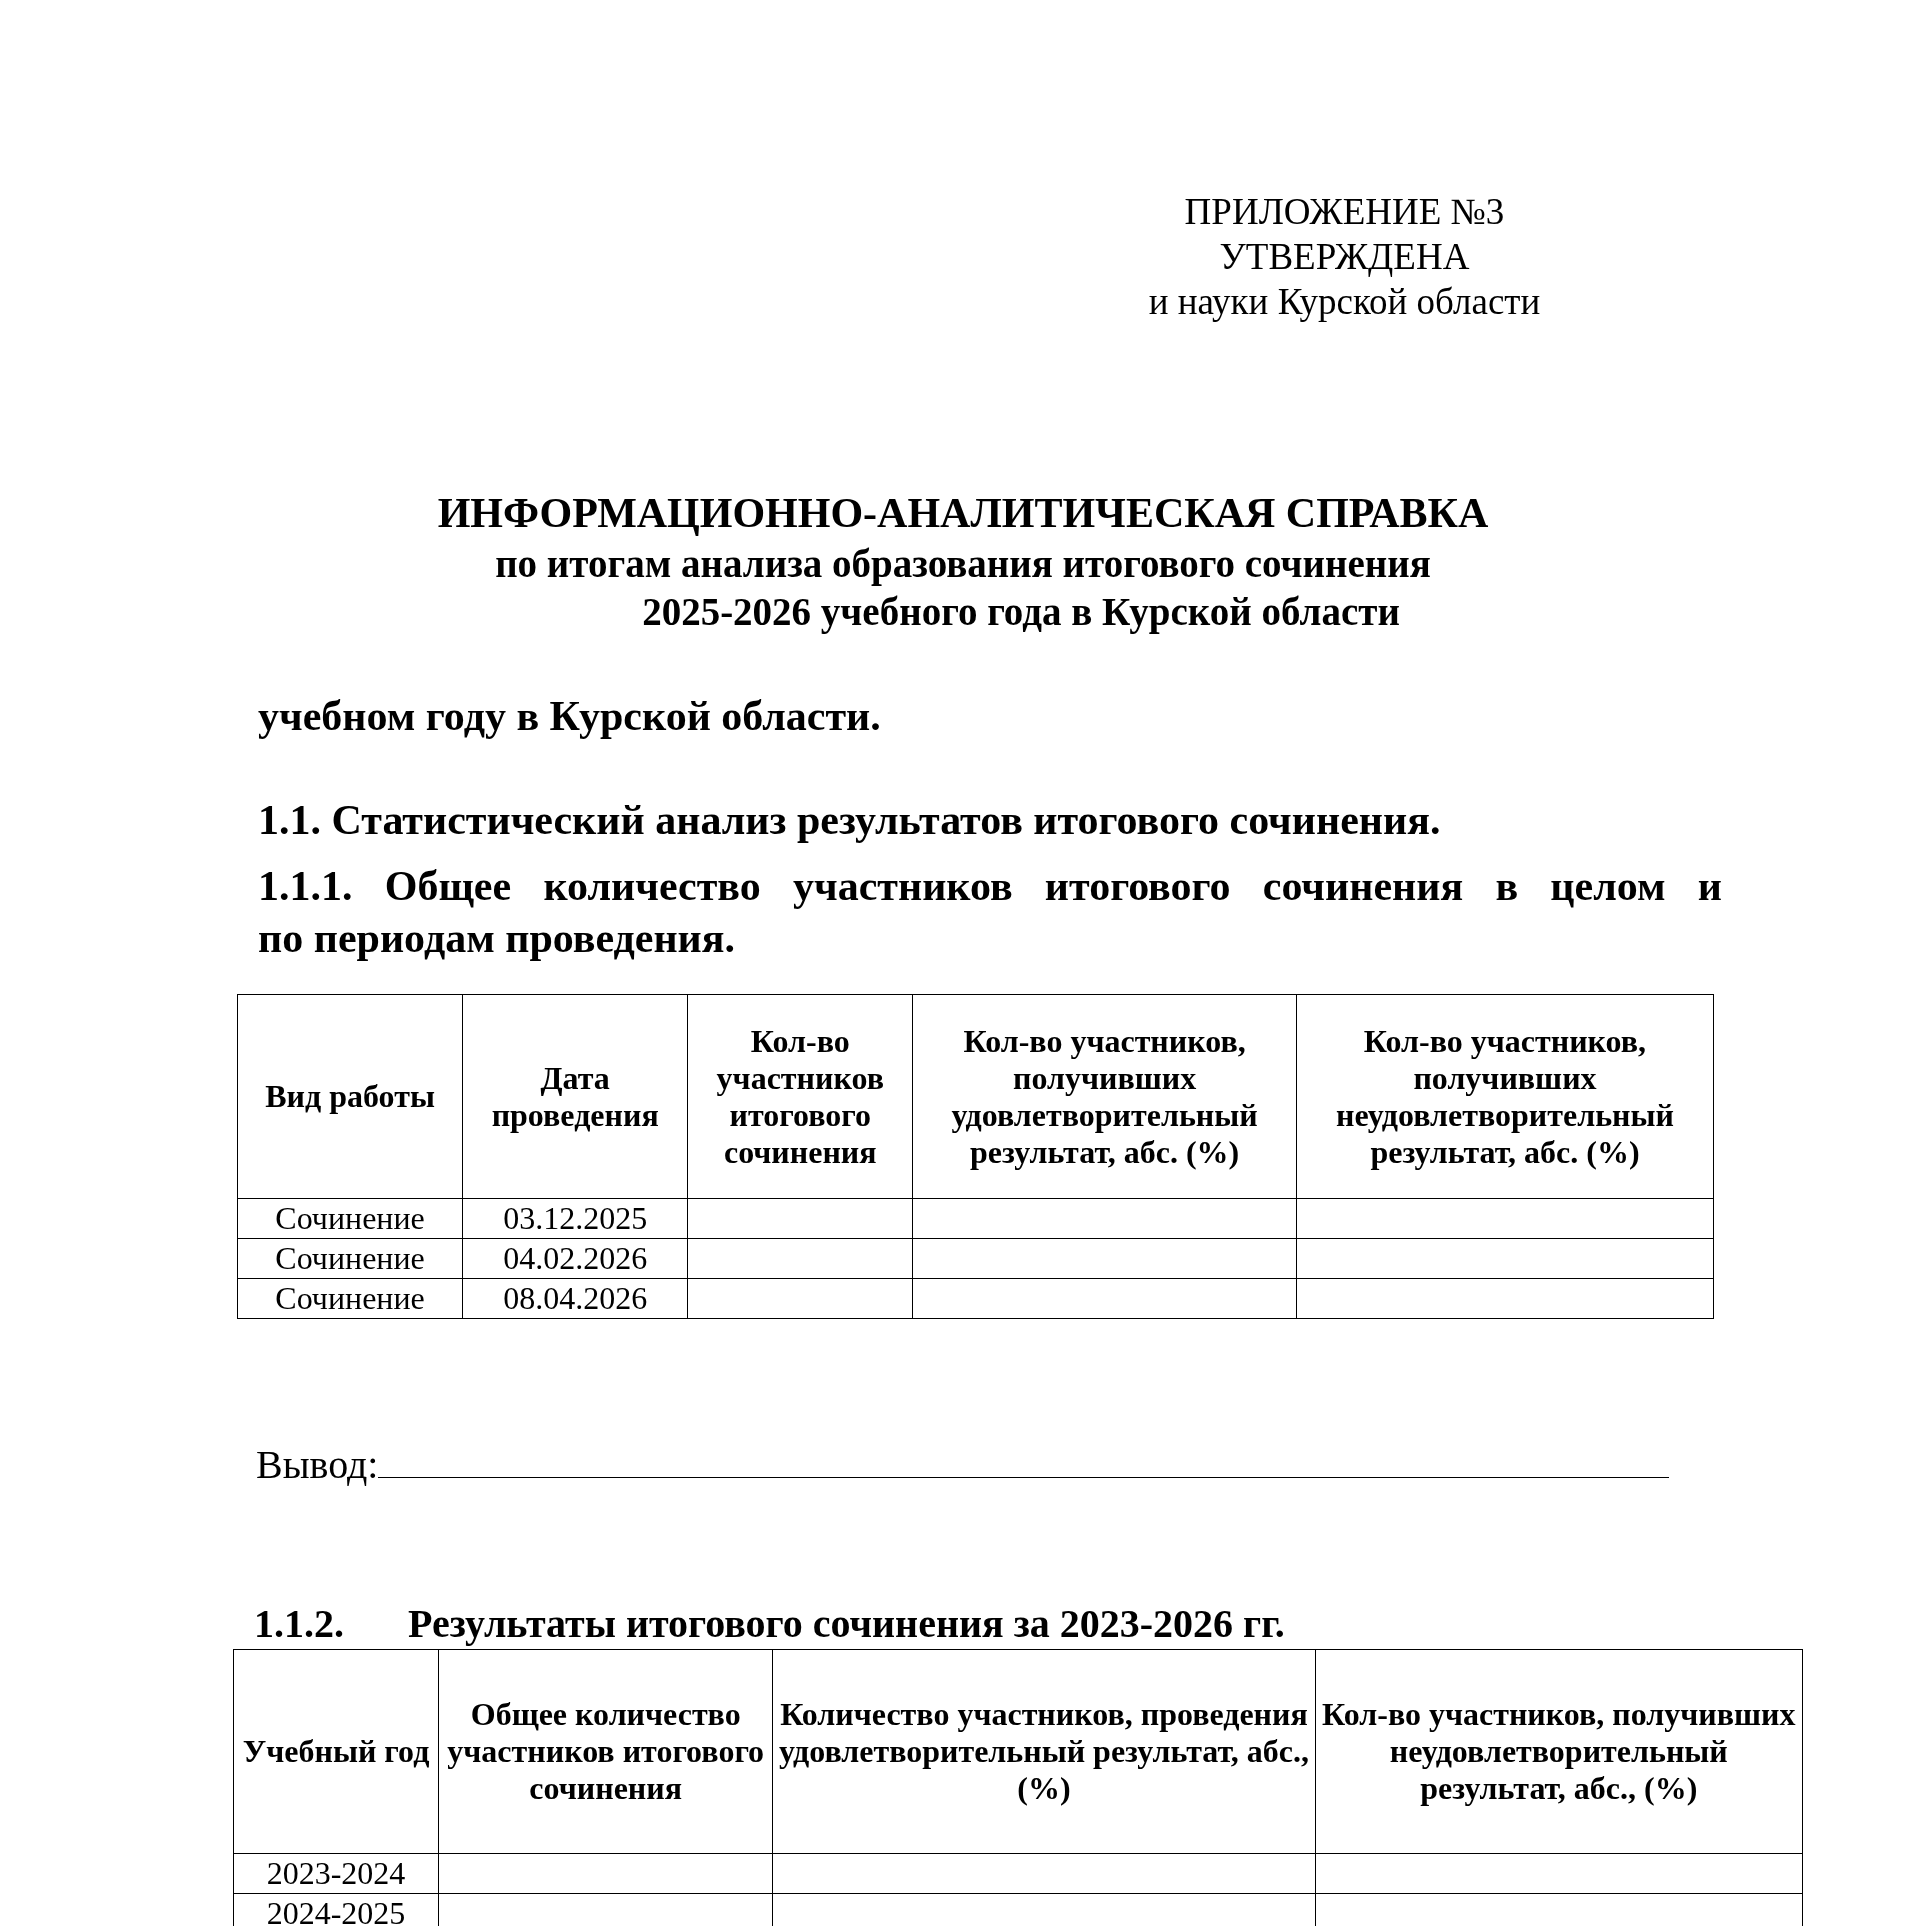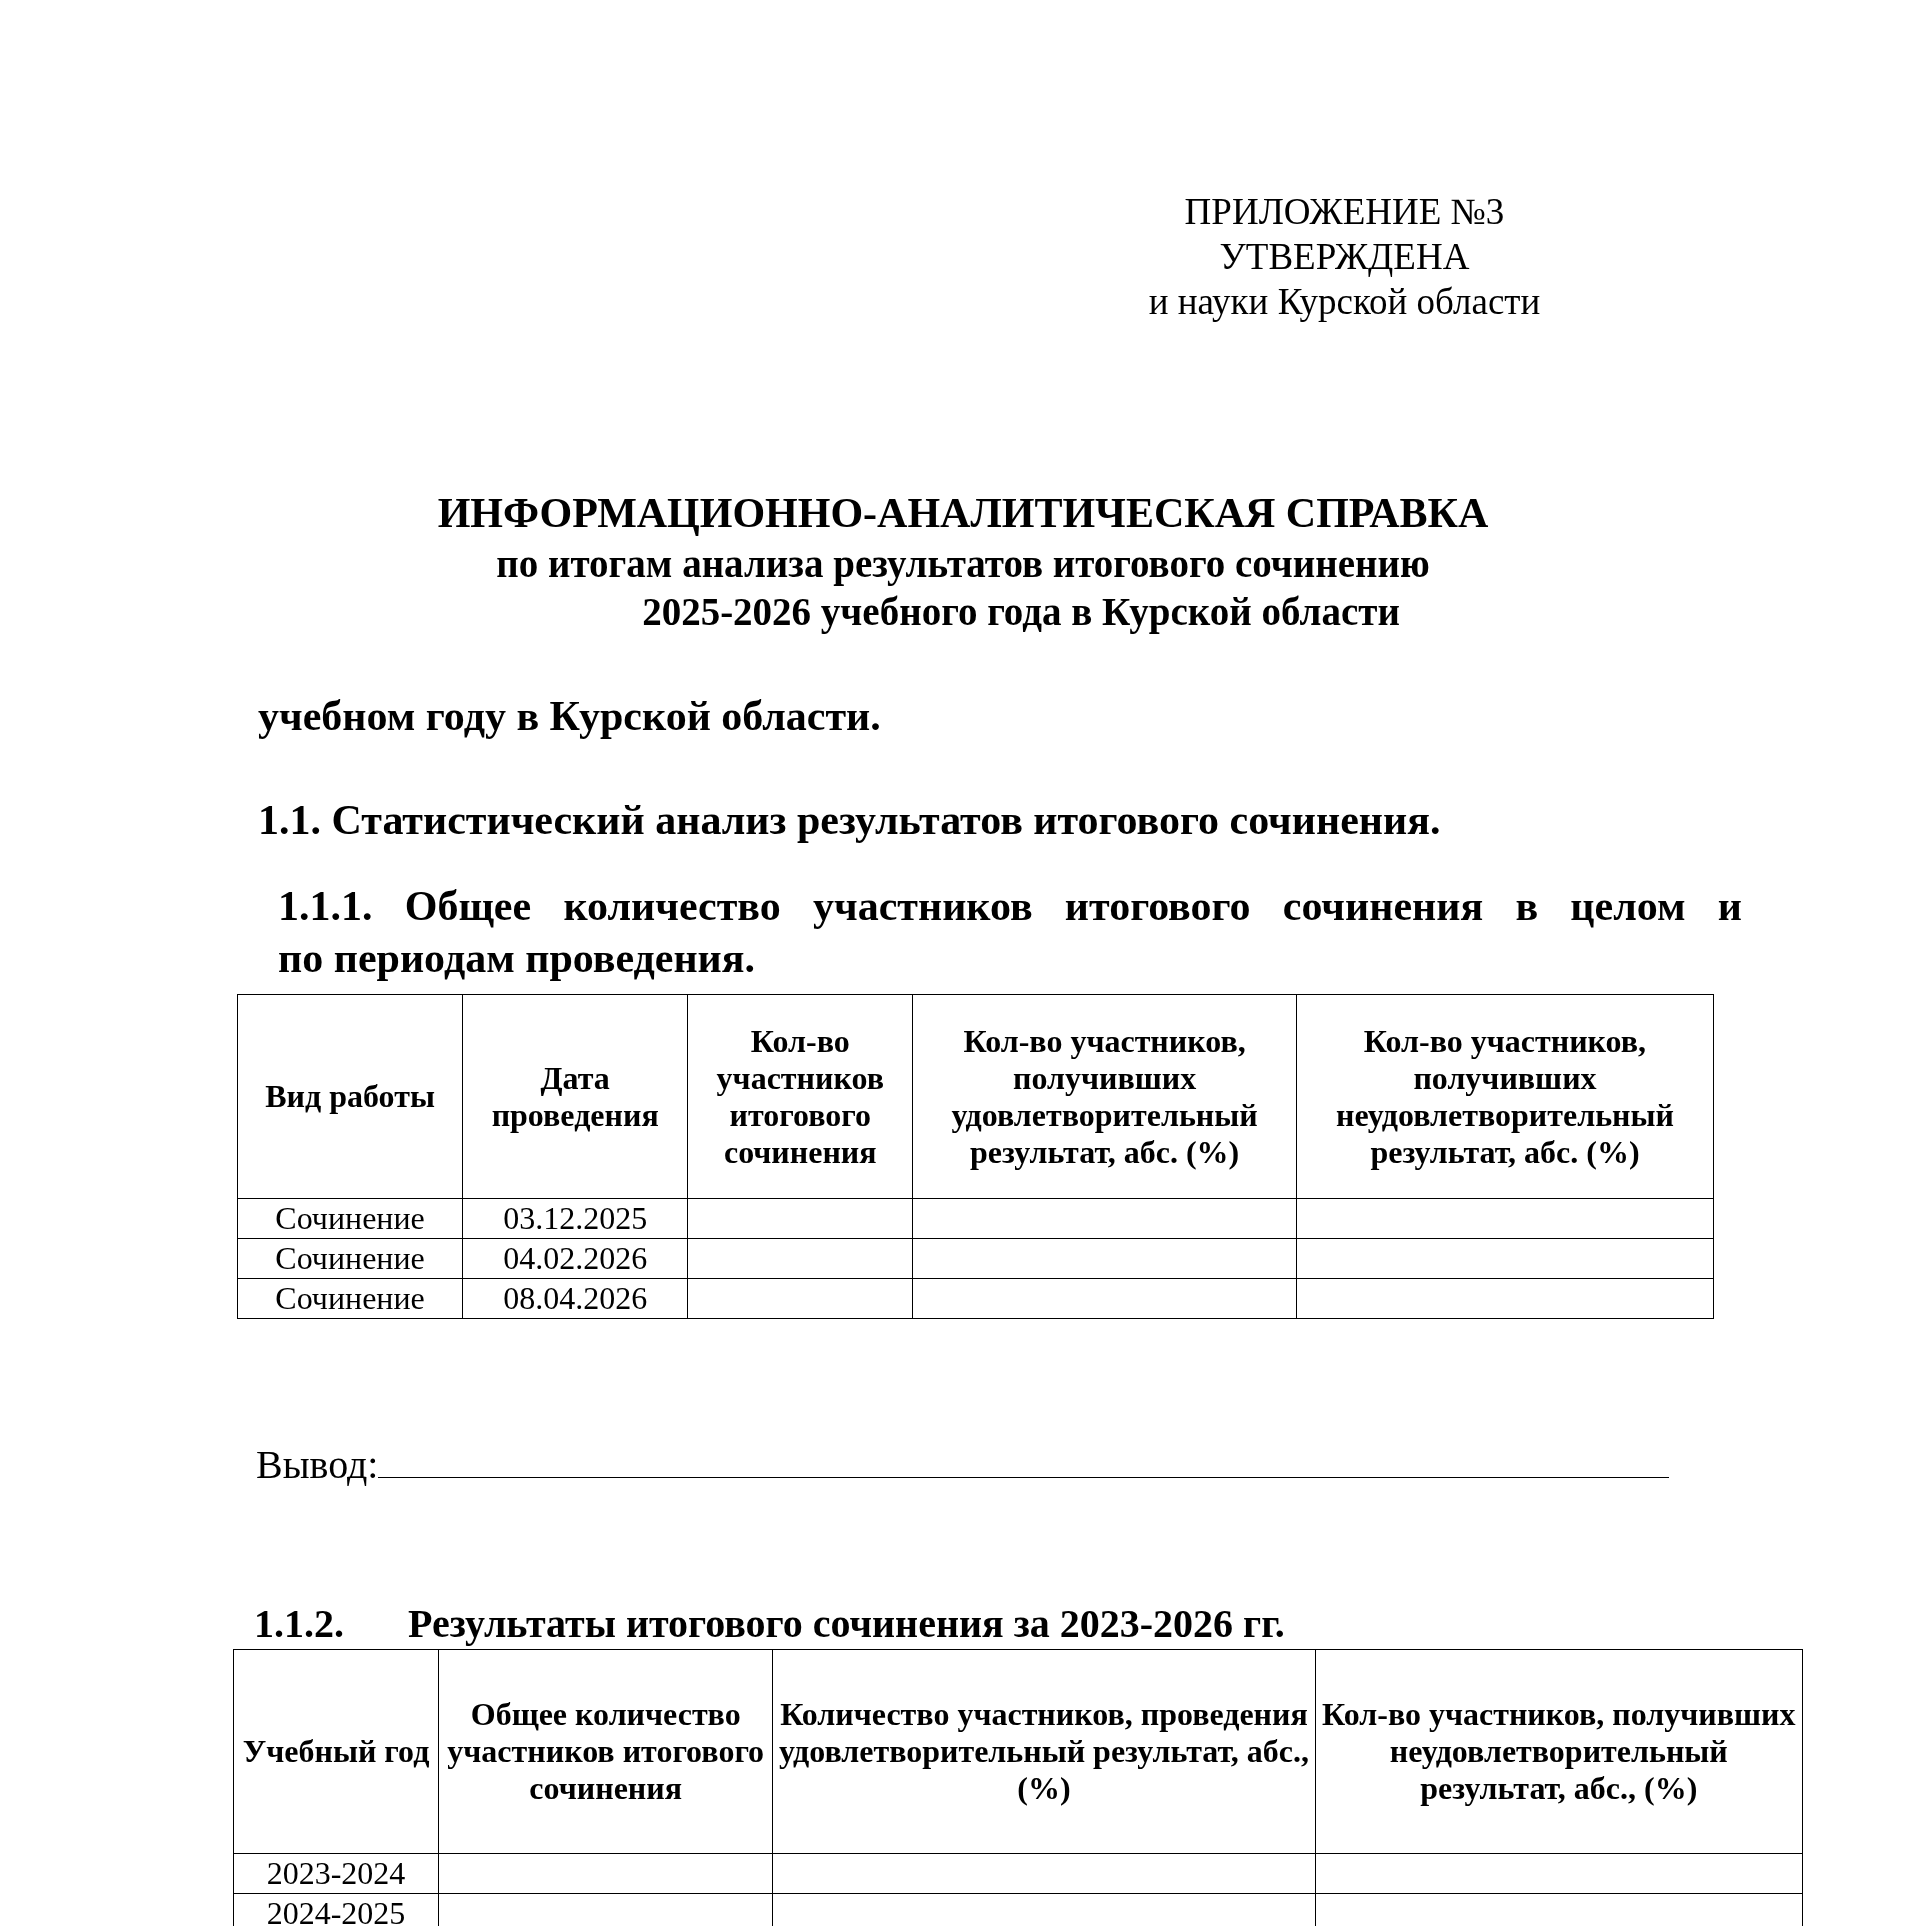--- a/index.html
+++ b/index.html
@@ -32,28 +32,28 @@
 </head>
 <body>
 
 <div class="abs approval">
   <span class="line">ПРИЛОЖЕНИЕ №3</span>
   <span class="line">УТВЕРЖДЕНА</span>
   <span class="line">и науки Курской области</span>
 </div>
 
 <div class="abs title t1">ИНФОРМАЦИОННО-АНАЛИТИЧЕСКАЯ СПРАВКА</div>
-<div class="abs title t2">по итогам анализа результатов итогового сочинению</div>
+<div class="abs title t2">по итогам анализа образования итогового сочинения</div>
 <div class="abs title t3">2025-2026 учебного года в Курской области</div>
 
 <div class="abs sec" style="top:690px;">
   <span>учебном году в Курской области.</span>
 </div>
 <div class="abs sec" style="top:794px;">1.1.   Статистический анализ результатов итогового сочинения.</div>
-<div class="abs sec" style="top:880px;margin-left:20px;">
+<div class="abs sec" style="top:860px;">
   <span class="just">1.1.1.   Общее количество участников итогового сочинения в целом и</span>
   <span>по периодам проведения.</span>
 </div>
 
 <table class="tbl1">
   <tbody>
       <tr style="height:204px;">
     <th style="width:200px;">Вид работы</th>
     <th style="width:200px;">Дата проведения</th>
     <th style="width:200px;">Кол-во участников итогового сочинения</th>

